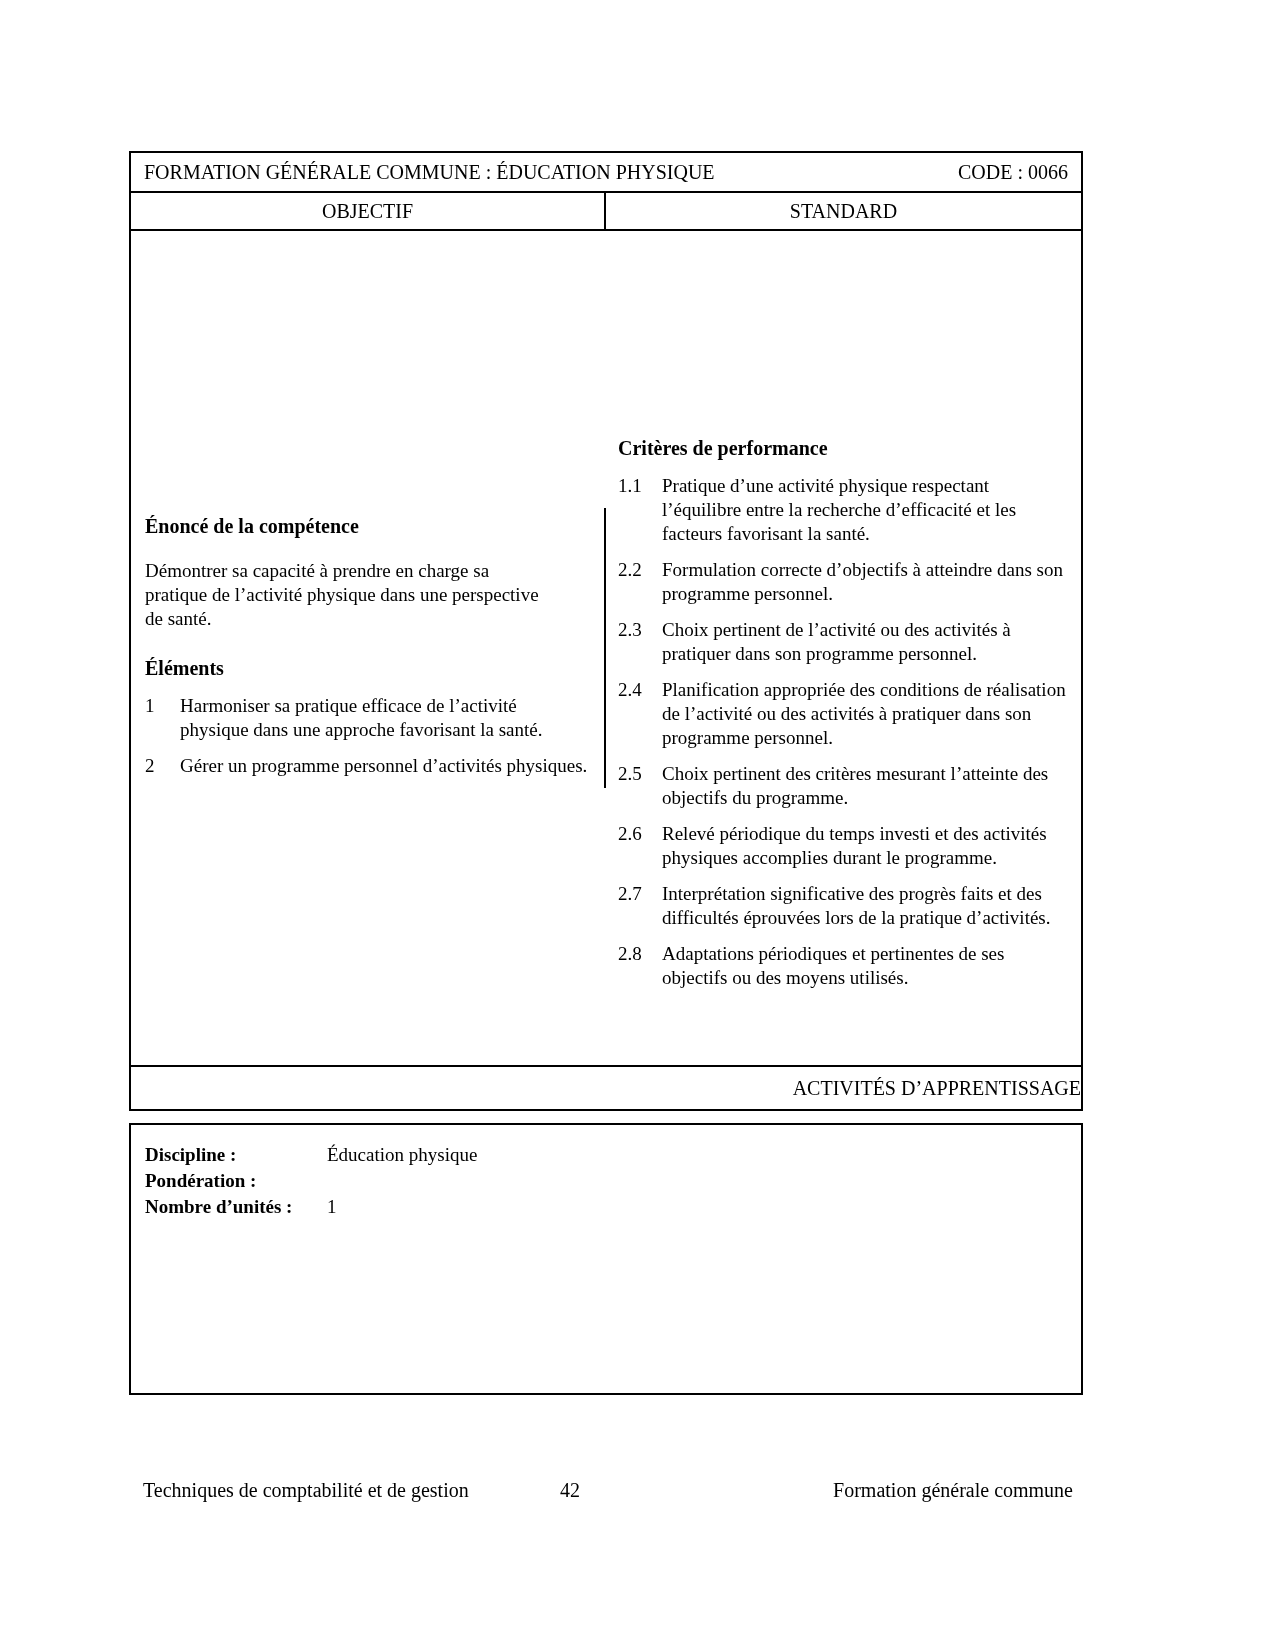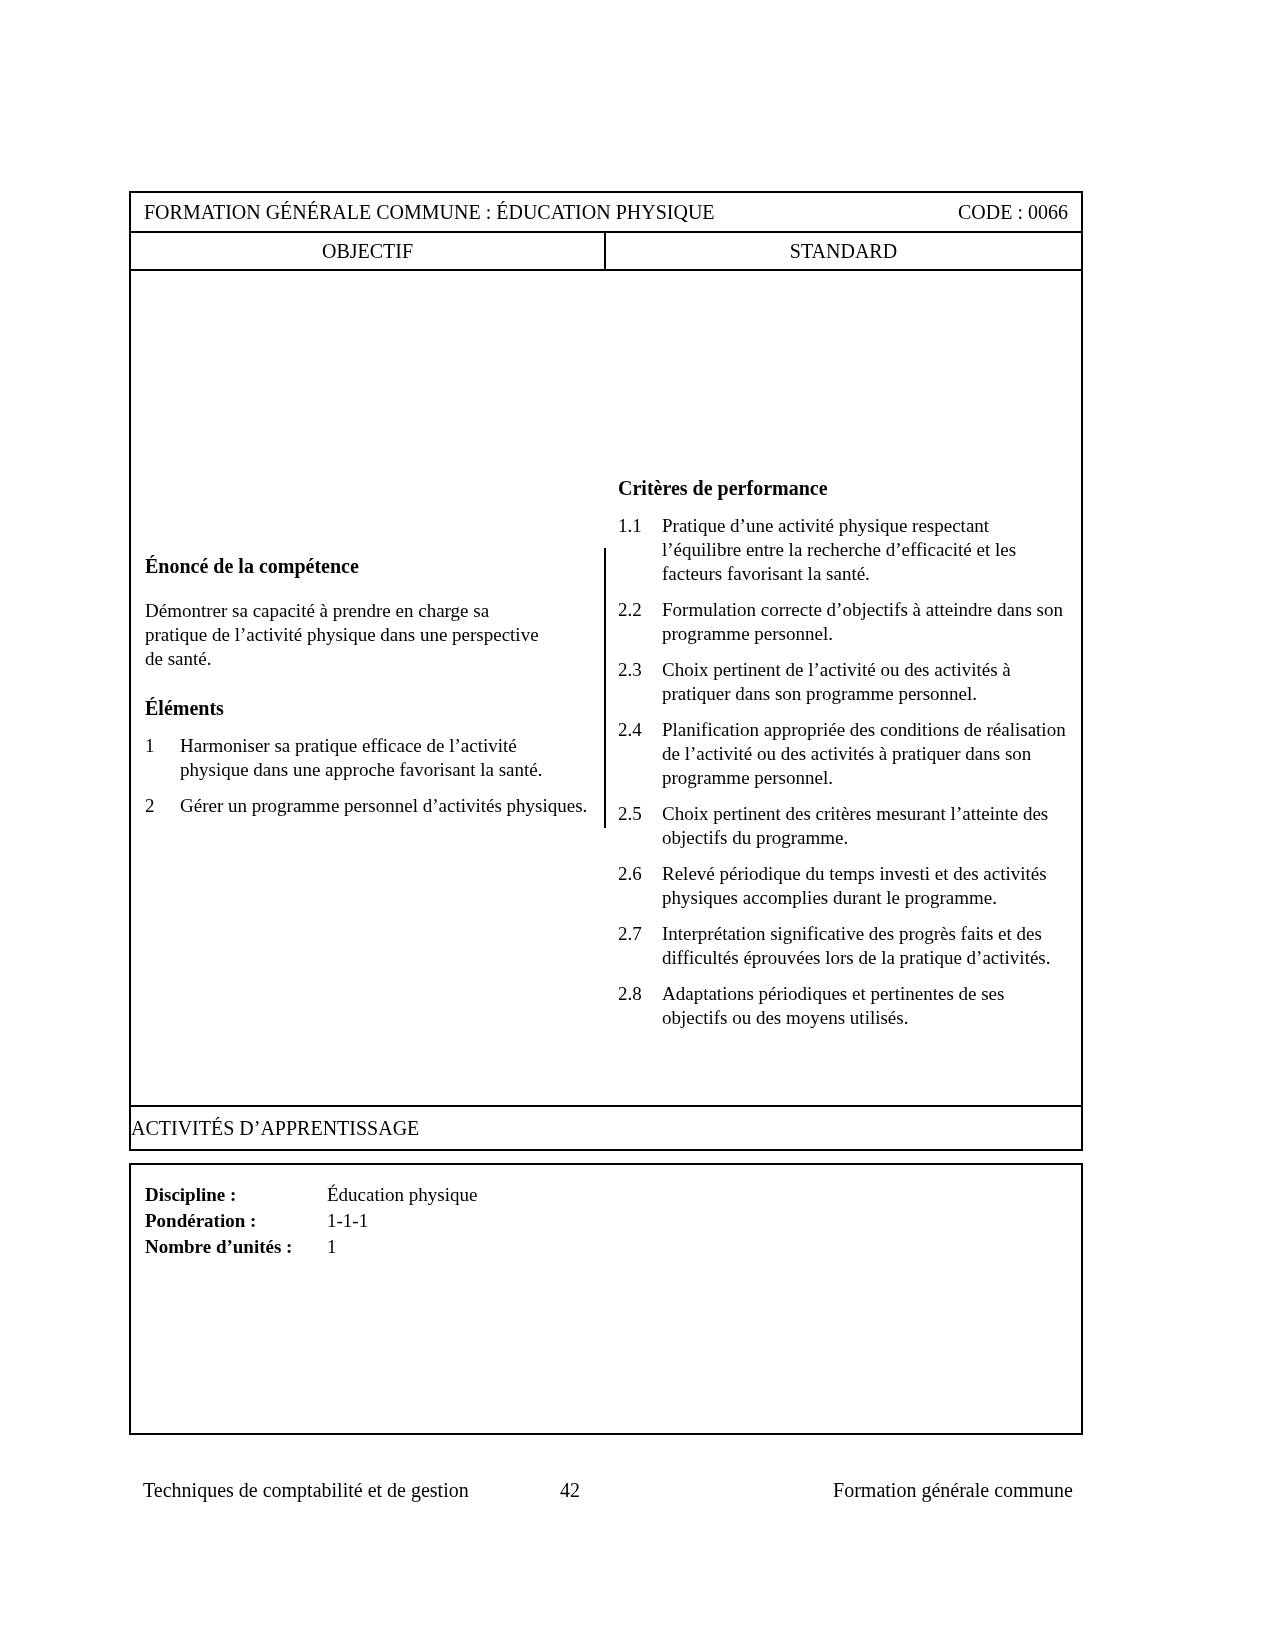--- a/index.html
+++ b/index.html
@@ -17,21 +17,20 @@
     left: 129px; top: 151px;
     width: 954px;
   }
   .box { border: 2px solid #000; background: #fff; }
 
   
   .title-row {
     display: flex; justify-content: space-between; align-items: center;
     height: 42px; padding: 0 13px;
     font-size: 20px;
-    margin-top: 40px;
   }
 
   
   .col-headers {
     display: flex; height: 38px;
     border-top: none;
     font-size: 20px;
   }
   .col-headers .cell {
     display: flex; align-items: center; justify-content: center;
@@ -71,21 +70,21 @@
   .criteres-list { margin-top: 13px; }
   .crit-item { display: flex; }
   .crit-item + .crit-item { margin-top: 12px; }
   .crit-num { width: 44px; flex: 0 0 44px; }
   .crit-text { flex: 1; max-width: 410px; }
 
   
   .activities-band {
     border-top: none;
     height: 44px;
-    display: flex; align-items: center; justify-content: flex-start;
+    display: flex; align-items: center; justify-content: flex-end;
     font-size: 20px;
   }
 
   
   .activities-box {
     margin-top: 12px;
     height: 272px;
     padding: 17px 14px;
   }
   .act-row { display: flex; line-height: 26px; }
@@ -176,21 +175,20 @@
     <span>ACTIVITÉS D’APPRENTISSAGE</span>
   </div>
 
   <div class="box activities-box">
     <div class="act-row">
       <span class="act-label">Discipline :</span>
       <span class="act-value">Éducation physique</span>
     </div>
     <div class="act-row">
       <span class="act-label">Pondération :</span>
-      <span class="act-value">1-1-1</span>
     </div>
     <div class="act-row">
       <span class="act-label">Nombre d’unités :</span>
       <span class="act-value">1</span>
     </div>
   </div>
 
 </div>
 
 <div class="footer">

